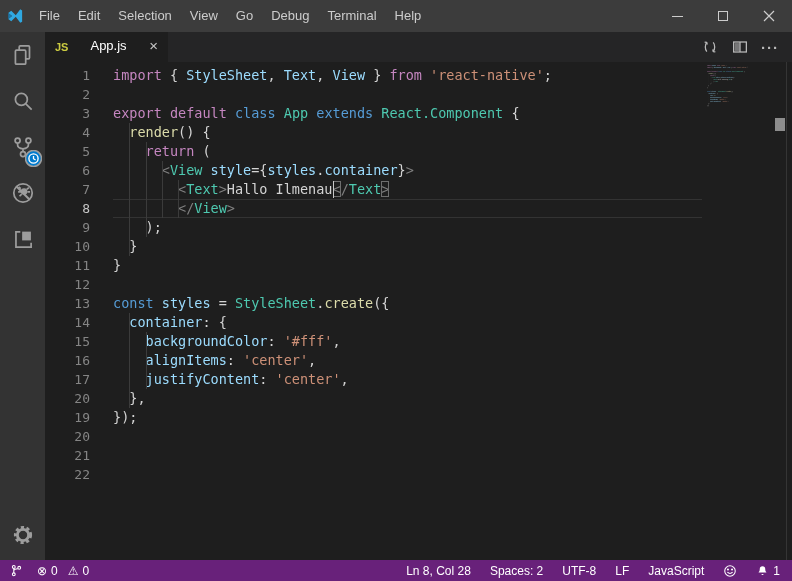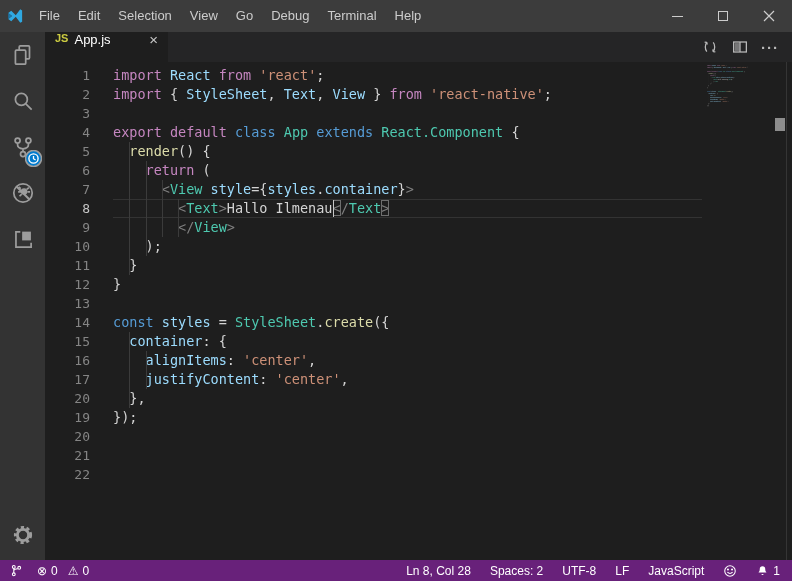--- a/index.html
+++ b/index.html
@@ -24,22 +24,22 @@
                  background:#333333; display:flex; flex-direction:column; }
   .act-item { position:relative; width:45px; height:46px; display:flex;
               align-items:center; justify-content:center; }
   .act-item svg { stroke:#9d9d9d; fill:none; stroke-width:1.6; }
   .act-item.bottom { margin-top:auto; margin-bottom:2px; }
   .badge { position:absolute; right:3px; bottom:3px; width:17px; height:17px; }
 
   
   .tabbar { position:absolute; left:45px; top:32px; width:747px; height:30px;
             background:#252526; display:flex; align-items:stretch; }
-  .tab { width:123px; background:#1e1e1e; display:flex; align-items:flex-start;
-         padding:0 10px; gap:6px; }
+  .tab { width:123px; background:#1e1e1e; display:flex; align-items:flex-end;
+         padding:9px 10px; gap:22px; }
   .js-badge { font-size:11px; font-weight:bold; color:var(--js-icon,#cbcb41); }
   .tab-label { font-size:13px; color:#ffffff; flex:1; }
   .tab-close { font-size:15px; color:#c5c5c5; line-height:1; }
   .tab-actions { margin-left:auto; display:flex; align-items:center; gap:2px; padding-right:8px; }
   .action-btn { width:28px; height:30px; display:flex; align-items:center; justify-content:center; }
   .action-btn svg { stroke:#b9b9b9; fill:none; stroke-width:1.4; }
   .more-glyph { color:#b9b9b9; font-size:15px; font-weight:bold; letter-spacing:1px; }
 
   
   .editor { position:absolute; left:45px; top:62px; width:747px; height:498px;
@@ -212,35 +212,35 @@
         <div class="ln">15</div>
         <div class="ln">16</div>
         <div class="ln">17</div>
         <div class="ln">20</div>
         <div class="ln">19</div>
         <div class="ln">20</div>
         <div class="ln">21</div>
         <div class="ln">22</div>
       </div>
     <div class="code" id="code-lines">
-        <div class="line"><span class="tk-k">import</span><span class="tk-fg"> </span><span class="tk-v">React</span><span class="tk-fg"> </span><span class="tk-k">from</span><span class="tk-fg"> </span><span class="tk-s">'react'</span><span class="tk-fg">;</span></div>
         <div class="line"><span class="tk-k">import</span><span class="tk-fg"> { </span><span class="tk-v">StyleSheet</span><span class="tk-fg">, </span><span class="tk-v">Text</span><span class="tk-fg">, </span><span class="tk-v">View</span><span class="tk-fg"> } </span><span class="tk-k">from</span><span class="tk-fg"> </span><span class="tk-s">'react-native'</span><span class="tk-fg">;</span></div>
         <div class="line"></div>
         <div class="line"><span class="tk-k">export</span><span class="tk-fg"> </span><span class="tk-k">default</span><span class="tk-fg"> </span><span class="tk-b">class</span><span class="tk-fg"> </span><span class="tk-t">App</span><span class="tk-fg"> </span><span class="tk-b">extends</span><span class="tk-fg"> </span><span class="tk-t">React.Component</span><span class="tk-fg"> {</span></div>
         <div class="line"><span class="guide" style="left: 2ch;"></span><span class="tk-fg">  </span><span class="tk-y">render</span><span class="tk-fg">() {</span></div>
         <div class="line"><span class="guide" style="left: 2ch;"></span><span class="guide" style="left: 4ch;"></span><span class="tk-fg">    </span><span class="tk-k">return</span><span class="tk-fg"> (</span></div>
         <div class="line"><span class="guide" style="left: 2ch;"></span><span class="guide" style="left: 4ch;"></span><span class="guide" style="left: 6ch;"></span><span class="tk-fg">      </span><span class="tk-g">&lt;</span><span class="tk-t">View</span><span class="tk-fg"> </span><span class="tk-v">style</span><span class="tk-fg">={</span><span class="tk-v">styles</span><span class="tk-fg">.</span><span class="tk-v">container</span><span class="tk-fg">}</span><span class="tk-g">&gt;</span></div>
         <div class="line"><span class="guide" style="left: 2ch;"></span><span class="guide" style="left: 4ch;"></span><span class="guide" style="left: 6ch;"></span><span class="guide" style="left: 8ch;"></span><span class="tk-fg">        </span><span class="tk-g">&lt;</span><span class="tk-t">Text</span><span class="tk-g">&gt;</span><span class="tk-fg">Hallo Ilmenau</span><span class="cursor"></span><span class="tk-bm">&lt;</span><span class="tk-g">/</span><span class="tk-t">Text</span><span class="tk-bm">&gt;</span></div>
         <div class="line"><span class="guide" style="left: 2ch;"></span><span class="guide" style="left: 4ch;"></span><span class="guide" style="left: 6ch;"></span><span class="guide" style="left: 8ch;"></span><span class="tk-fg">        </span><span class="tk-g">&lt;/</span><span class="tk-t">View</span><span class="tk-g">&gt;</span></div>
         <div class="line"><span class="guide" style="left: 2ch;"></span><span class="guide" style="left: 4ch;"></span><span class="tk-fg">    );</span></div>
         <div class="line"><span class="guide" style="left: 2ch;"></span><span class="tk-fg">  }</span></div>
         <div class="line"><span class="tk-fg">}</span></div>
         <div class="line"></div>
         <div class="line"><span class="tk-b">const</span><span class="tk-fg"> </span><span class="tk-v">styles</span><span class="tk-fg"> = </span><span class="tk-t">StyleSheet</span><span class="tk-fg">.</span><span class="tk-y">create</span><span class="tk-fg">({</span></div>
         <div class="line"><span class="guide" style="left: 2ch;"></span><span class="tk-fg">  </span><span class="tk-v">container</span><span class="tk-fg">: {</span></div>
+        <div class="line"><span class="guide" style="left: 2ch;"></span><span class="guide" style="left: 4ch;"></span><span class="tk-fg">    </span><span class="tk-v">backgroundColor</span><span class="tk-fg">: </span><span class="tk-s">'#fff'</span><span class="tk-fg">,</span></div>
         <div class="line"><span class="guide" style="left: 2ch;"></span><span class="guide" style="left: 4ch;"></span><span class="tk-fg">    </span><span class="tk-v">alignItems</span><span class="tk-fg">: </span><span class="tk-s">'center'</span><span class="tk-fg">,</span></div>
         <div class="line"><span class="guide" style="left: 2ch;"></span><span class="guide" style="left: 4ch;"></span><span class="tk-fg">    </span><span class="tk-v">justifyContent</span><span class="tk-fg">: </span><span class="tk-s">'center'</span><span class="tk-fg">,</span></div>
         <div class="line"><span class="guide" style="left: 2ch;"></span><span class="tk-fg">  },</span></div>
         <div class="line"><span class="tk-fg">});</span></div>
         <div class="line"></div>
       </div>
     <div class="minimap" id="minimap">
         <div class="code-clone code">
           <div class="line"><span class="tk-k">import</span><span class="tk-fg"> </span><span class="tk-v">React</span><span class="tk-fg"> </span><span class="tk-k">from</span><span class="tk-fg"> </span><span class="tk-s">'react'</span><span class="tk-fg">;</span></div>
           <div class="line"><span class="tk-k">import</span><span class="tk-fg"> { </span><span class="tk-v">StyleSheet</span><span class="tk-fg">, </span><span class="tk-v">Text</span><span class="tk-fg">, </span><span class="tk-v">View</span><span class="tk-fg"> } </span><span class="tk-k">from</span><span class="tk-fg"> </span><span class="tk-s">'react-native'</span><span class="tk-fg">;</span></div>

